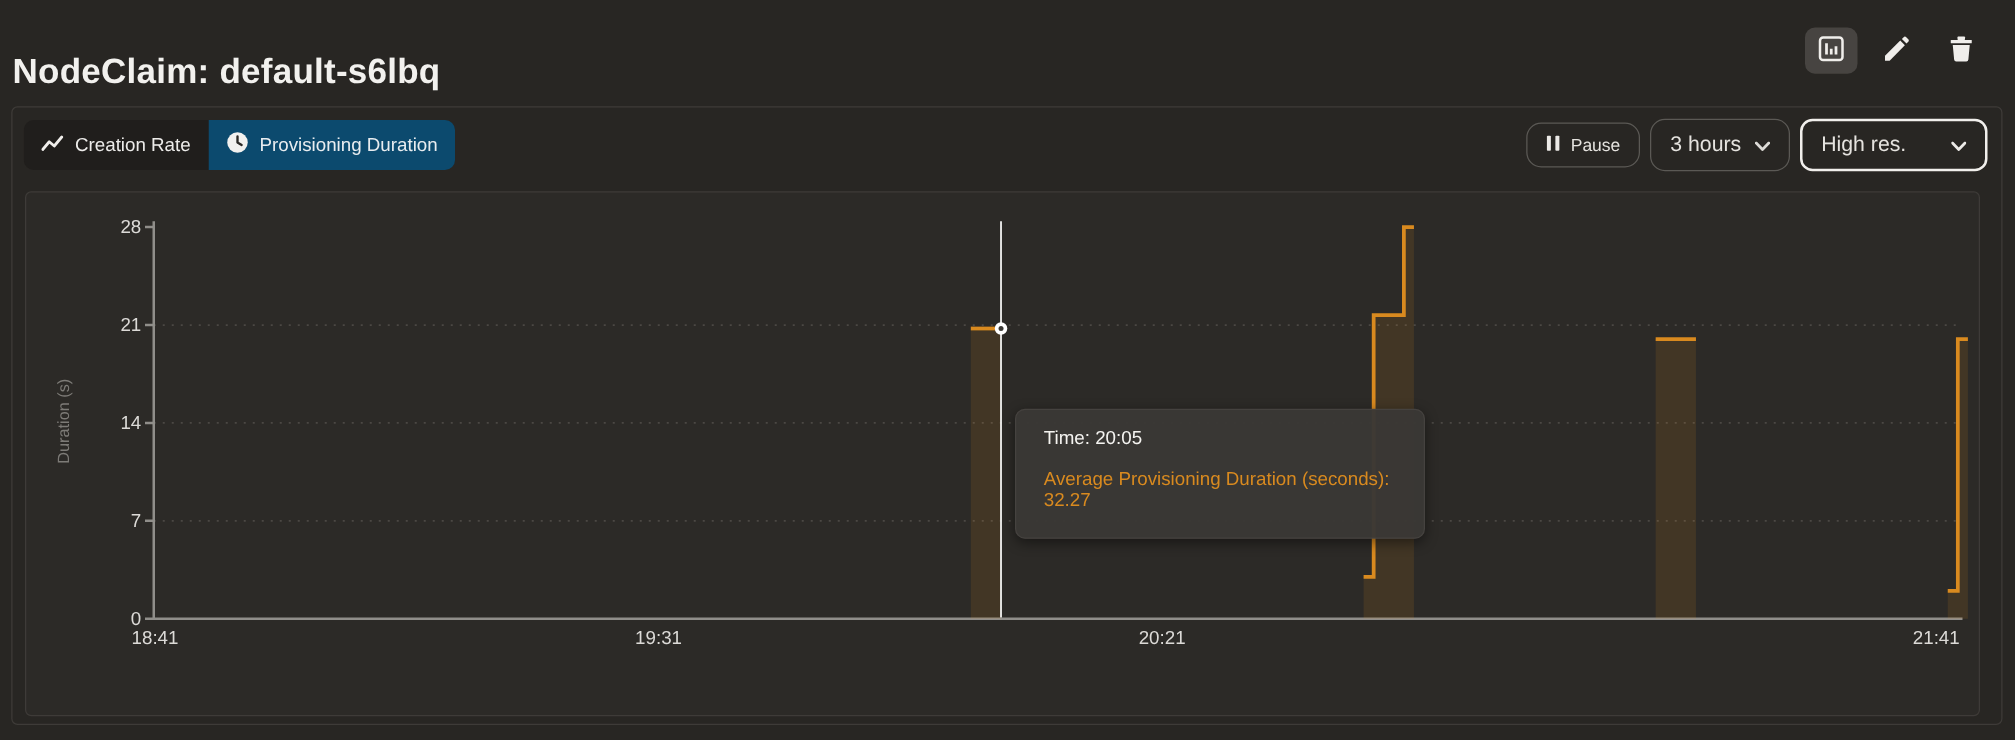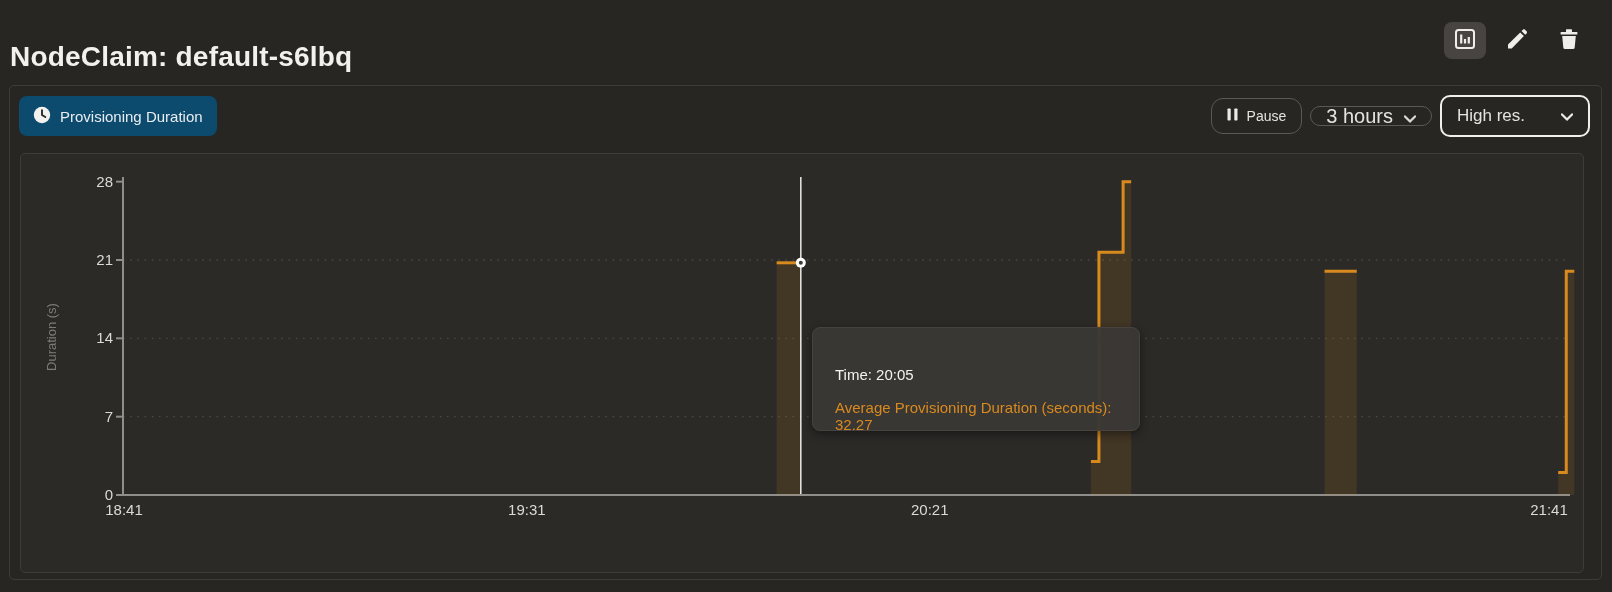--- a/index.html
+++ b/index.html
@@ -19,34 +19,34 @@
     border:1px solid #3e3b38;border-radius:5px;box-sizing:border-box;}
   .toolbar{position:absolute;left:9px;right:11px;top:8px;height:44px;
     display:flex;justify-content:space-between;align-items:center;}
   .tabs{display:flex;height:40px;border-radius:8px;overflow:hidden;}
   .tab{display:flex;align-items:center;gap:9px;padding:0 14px;font-size:15px;
     color:#edecea;background:#201e1c;border:none;cursor:pointer;font-family:inherit;}
   .tab.active{background:#0c4a6e;color:#e9edf0;}
   .controls{display:flex;align-items:center;gap:8px;}
   .btn{display:flex;align-items:center;gap:9px;background:transparent;border:1px solid #5b5955;
     border-radius:12px;color:#e5e3df;height:36px;padding:0 15px;font-size:14px;cursor:pointer;font-family:inherit;}
-  .btn-range{font-size:20px;height:20px;}
+  .btn-range{font-size:17px;height:42px;}
   .btn-highres{border:2px solid #f1efec;border-radius:10px;font-size:17px;height:42px;gap:34px;}
   .caret{margin-left:2px;}
   
   .chart-card{position:absolute;left:10px;top:67px;width:1564px;height:420px;
     border:1px solid #3e3b38;border-radius:5px;background:#2c2a27;box-sizing:border-box;}
   .ylab{position:absolute;left:30px;top:183px;transform:translate(-50%,-50%) rotate(-90deg);
     font-size:13px;color:#7d7b77;white-space:nowrap;}
   #chart-svg{position:absolute;left:0;top:0;}
   #chart-svg text{font-family:"Liberation Sans",sans-serif;font-size:15px;fill:#dcdad7;}
   
   .tooltip{position:absolute;left:791px;top:173px;width:328px;height:104px;box-sizing:border-box;
     background:rgba(58,56,53,.97);border:1px solid #45423f;border-radius:8px;
-    box-shadow:0 3px 10px rgba(0,0,0,.45);padding:38px 22px;font-size:15px;}
+    box-shadow:0 3px 10px rgba(0,0,0,.45);padding:14px 22px;font-size:15px;}
   .tooltip .t-time{color:#f4f3f0;}
   .tooltip .t-val{margin-top:16px;color:var(--accent,#d98a1f);}
   
   .legend{position:absolute;left:0;right:0;top:358px;display:flex;justify-content:center;}
   .legend-item{display:flex;align-items:center;gap:8px;color:var(--accent,#d98a1f);
     font-size:15px;cursor:pointer;}
 </style>
 </head>
 <body style="--accent: #d98a1f;">
 
@@ -79,20 +79,28 @@
         <path d="M4.2 8 H17.8 L16.7 19.6 A1.7 1.7 0 0 1 15 21.1 H7 A1.7 1.7 0 0 1 5.3 19.6 Z" fill="#f0eeeb"></path>
       </svg>
     </span>
   </button>
 </div>
 
 <div class="panel">
 
   <div class="toolbar">
     <div class="tabs">
+      <button class="tab">
+        <span>
+          <svg width="18" height="15" viewBox="0 0 18 15" fill="none">
+            <polyline points="1.2,12.6 6.4,6.4 10.4,9.8 16.4,2.6" stroke="#f0eeeb" stroke-width="2.2" stroke-linecap="round" stroke-linejoin="round"></polyline>
+          </svg>
+        </span>
+        <span>Creation Rate</span>
+      </button>
       <button class="tab active">
         <span>
           <svg width="18" height="18" viewBox="0 0 18 18">
             <circle cx="9" cy="9" r="8.2" fill="#f2f1ef"></circle>
             <path d="M9 4.2 V9 L12.3 11" stroke="#2b2926" stroke-width="1.9" fill="none" stroke-linecap="round" stroke-linejoin="round"></path>
           </svg>
         </span>
         <span>Provisioning Duration</span>
       </button>
     </div>

